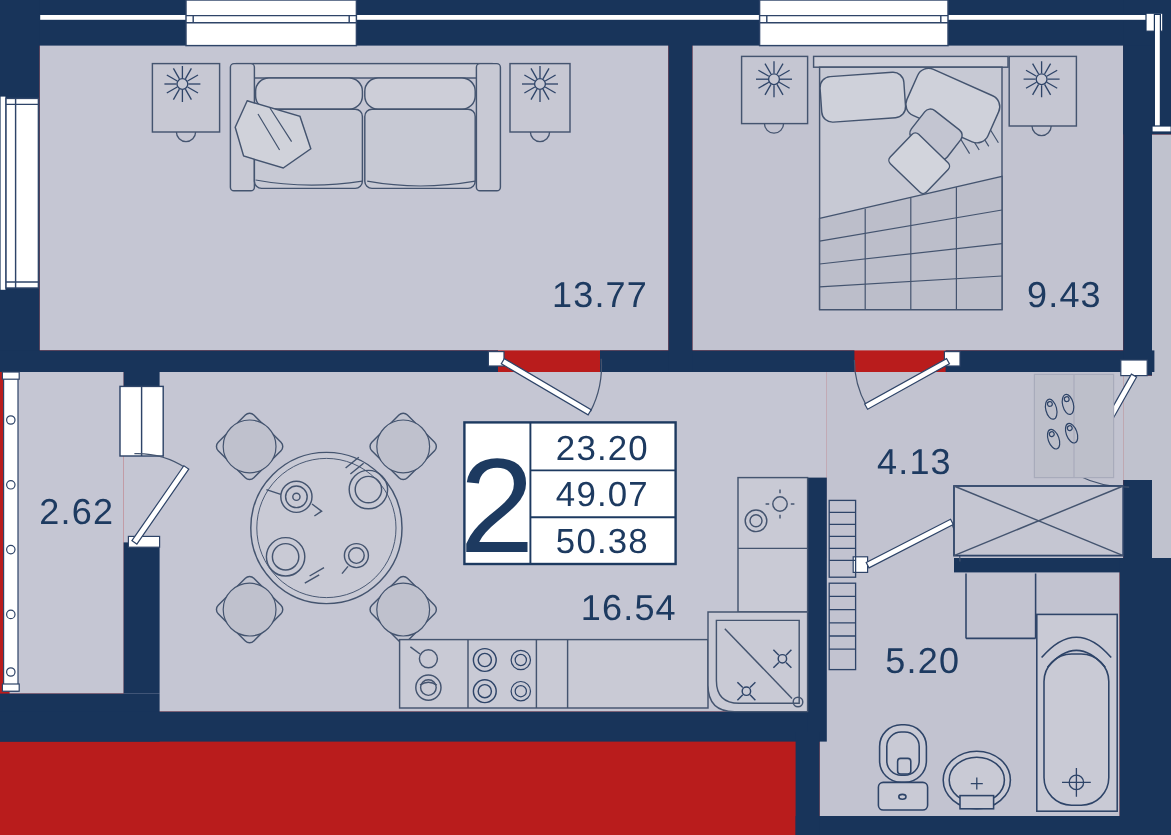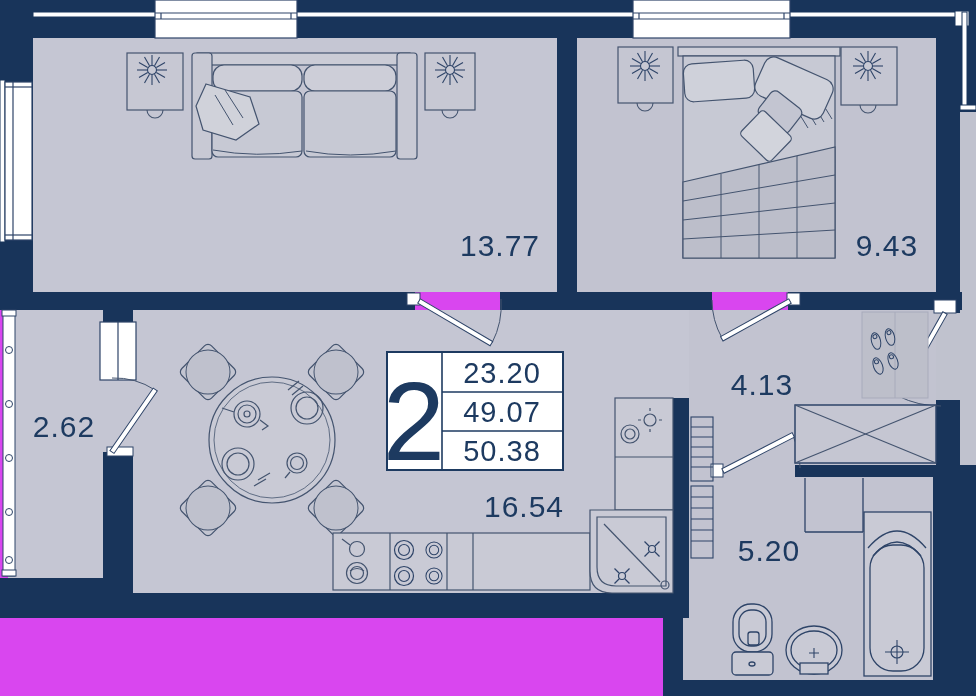--- a/index.html
+++ b/index.html
@@ -1,16 +1,16 @@
 <!DOCTYPE html>
 <html><head>
 <meta charset="utf-8">
 <style>
   html,body{margin:0;padding:0;background:#ffffff;}
-  .plan-wrap{position:relative;width:976px;height:696px;background:#d946ef;overflow:hidden;
+  .plan-wrap{position:relative;width:976px;height:696px;background:#b91c1c;overflow:hidden;
              font-family:"Liberation Sans", sans-serif;}
   svg{display:block}
   text{font-family:"Liberation Sans", sans-serif; fill:#1d3a60;}
   .room-label{font-size:30px;letter-spacing:1px;}
   .legend-num{font-size:29px;letter-spacing:1px;}
   .legend-big{font-size:112px;letter-spacing:0;}
 </style>
 </head>
 <body>
 

